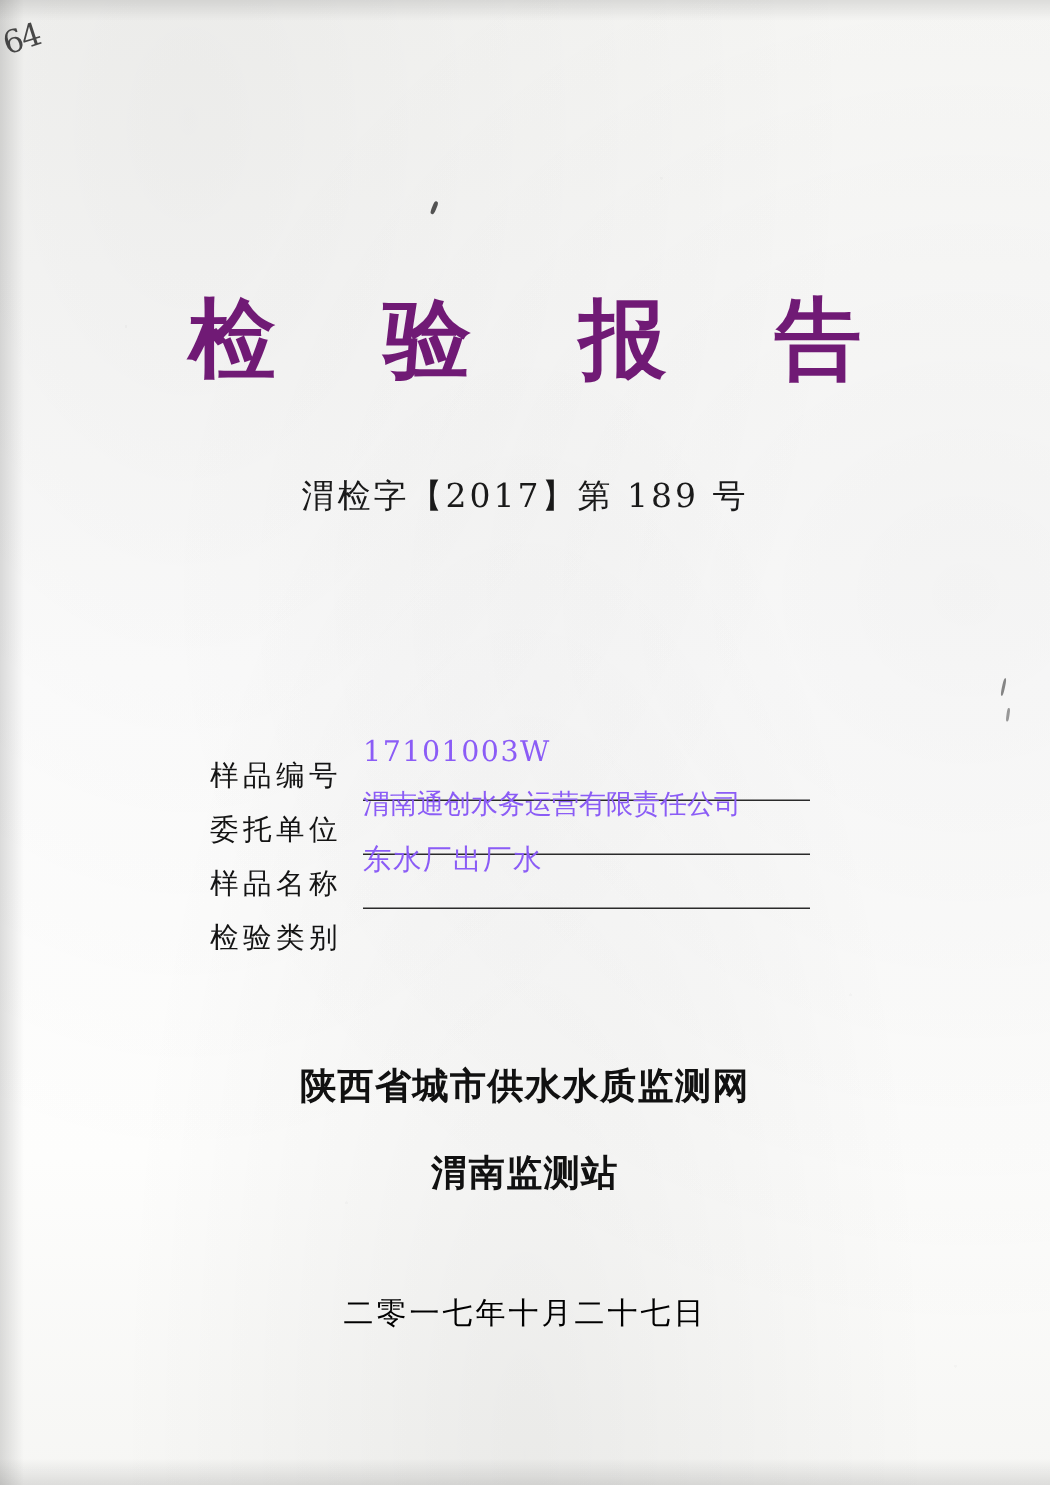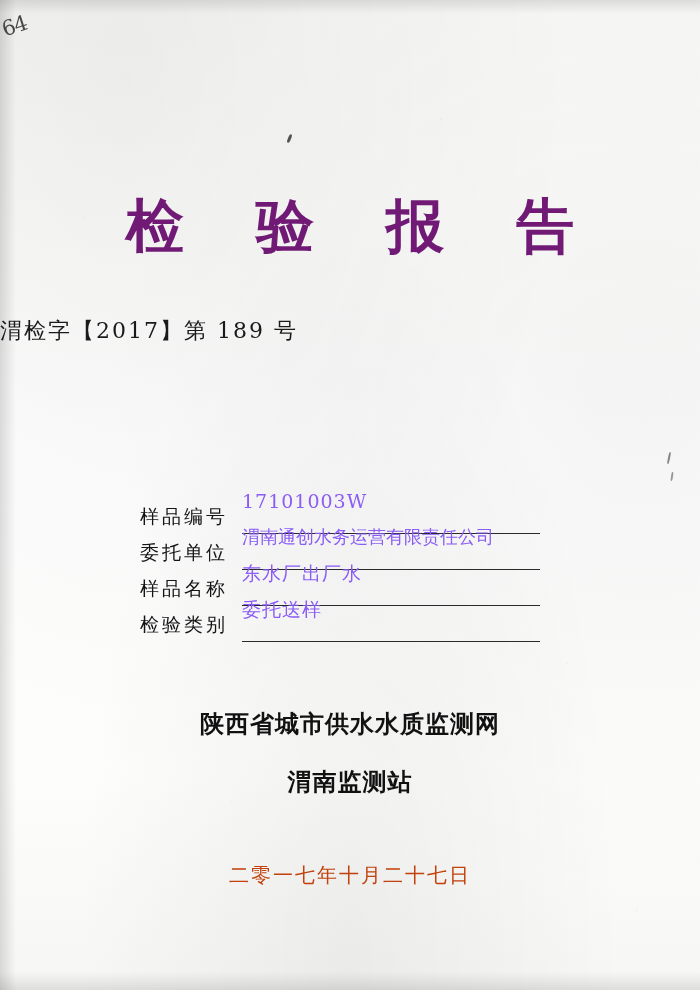--- a/index.html
+++ b/index.html
@@ -120,20 +120,21 @@
     letter-spacing: 26px;
     text-indent: 26px;
     color: #701a75;
   }
 
   .report-no {
     position: absolute;
     top: 316px;
     left: 0;
     width: 100%;
+    text-align: center;
     font-size: 22px;
     letter-spacing: 2px;
     color: #1a1a1a;
   }
 
   .fields {
     position: absolute;
     top: 498px;
     left: 140px;
     width: 400px;
@@ -191,21 +192,21 @@
     color: #111;
   }
   .date {
     position: absolute;
     top: 862px;
     left: 0;
     width: 100%;
     text-align: center;
     font-size: 20px;
     letter-spacing: 2px;
-    color: #c2410c;
+    color: #000000;
   }
 </style>
 </head>
 <body>
 
 <div class="page"></div>
 <div class="grain"></div>
 <div class="edge-left"></div>
 <div class="edge-top"></div>
 <div class="edge-bottom"></div>
@@ -233,21 +234,20 @@
       <div class="field-value dense">渭南通创水务运营有限责任公司</div>
     </div>
 
     <div class="field-row">
       <div class="field-label">样品名称</div>
       <div class="field-value">东水厂出厂水</div>
     </div>
 
     <div class="field-row">
       <div class="field-label">检验类别</div>
-      <div class="field-value">委托送样</div>
     </div>
 
   </div>
 
   <div class="org">
     <div class="org-line1">陕西省城市供水水质监测网</div>
     <div class="org-line2">渭南监测站</div>
   </div>
 
   <div class="date">二零一七年十月二十七日</div>

